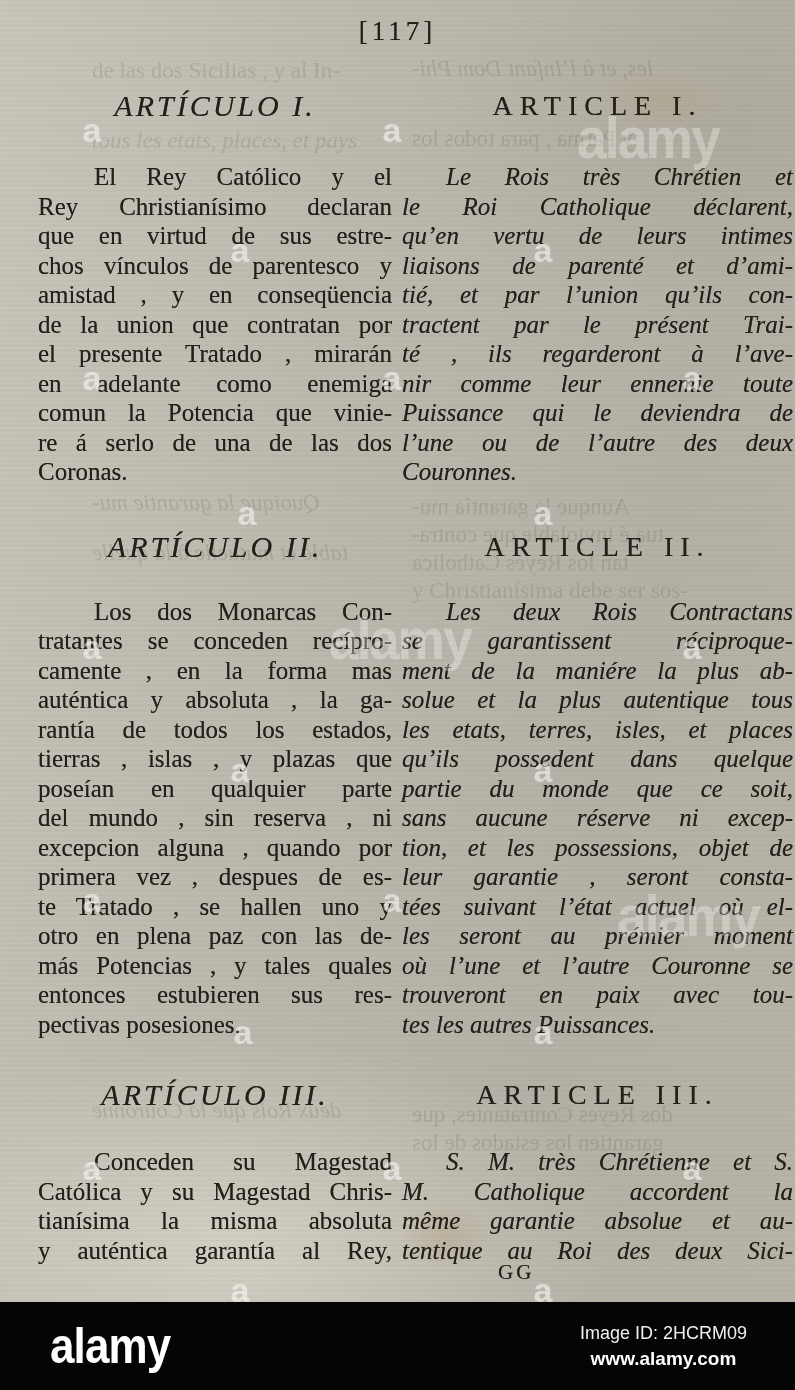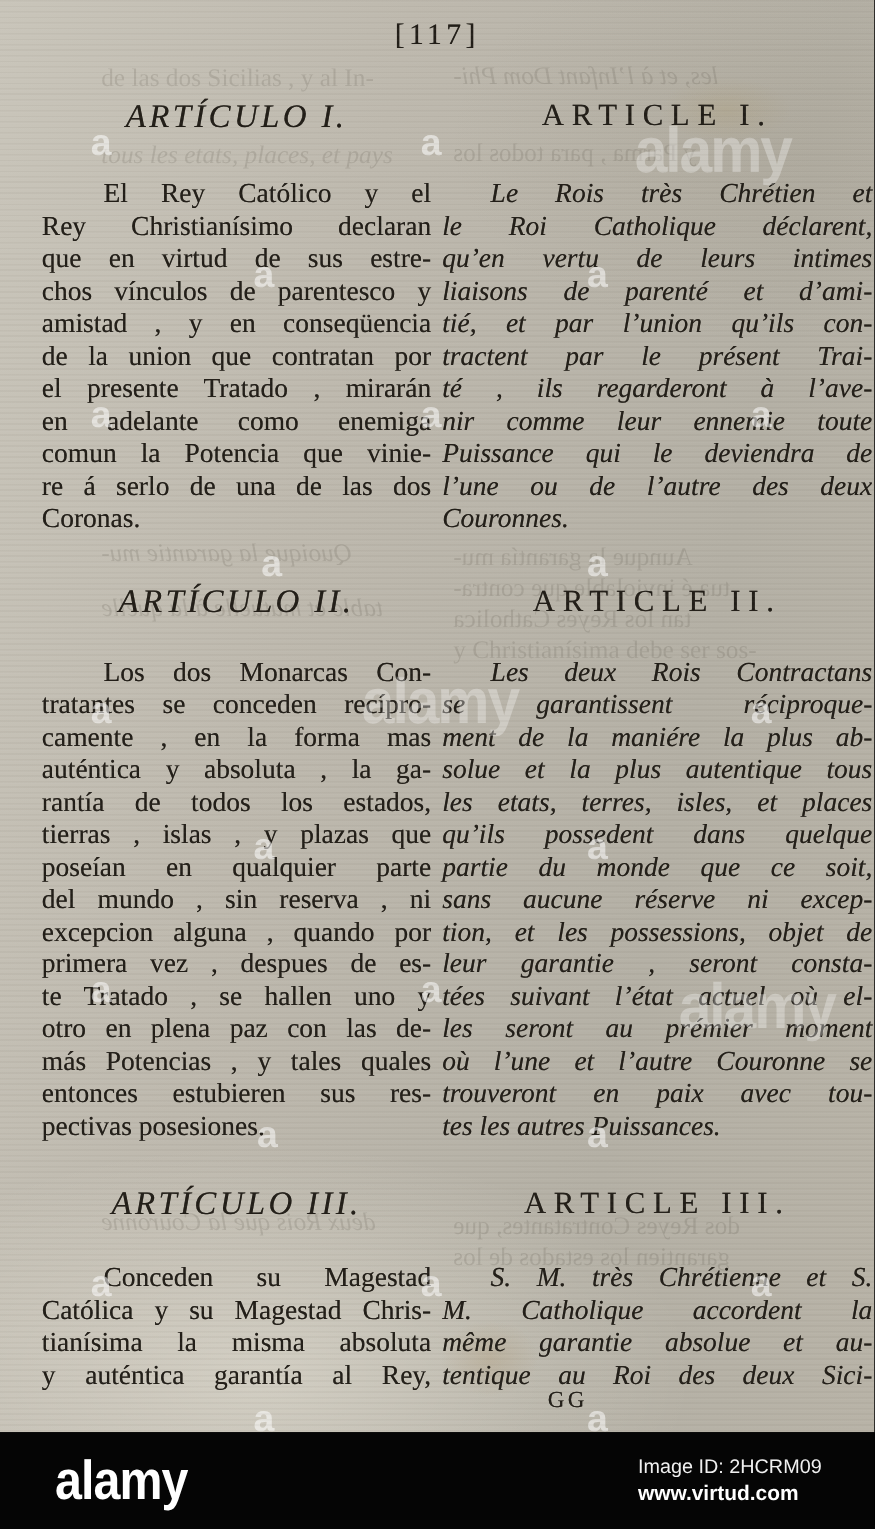--- a/index.html
+++ b/index.html
@@ -80,21 +80,21 @@
     position:absolute; left:0; bottom:0; width:795px; height:88px;
     background:#050505; color:#fff;
     font-family:"Liberation Sans","DejaVu Sans",sans-serif;
     display:flex; align-items:center; justify-content:space-between;
     padding:0 48px 0 50px;
   }
   .footer .logo {
     font-weight:bold; font-size:50px; letter-spacing:-1px;
     transform:scaleX(0.88); transform-origin:left center;
   }
-  .footer .meta { text-align:left; line-height:25px; }
+  .footer .meta { text-align:center; line-height:25px; }
   .footer .meta .id  { font-size:18px; color:#f0f0f0; }
   .footer .meta .url { font-size:19px; font-weight:bold; color:#fff; }
 </style>
 </head>
 <body>
 
 <div class="paper">
   <div class="stain s1"></div>
   <div class="stain s2"></div>
 
@@ -227,15 +227,15 @@
       <div class="wm logo" style="left: 648px; top: 137px;">alamy</div>
       <div class="wm logo" style="left: 400px; top: 638px;">alamy</div>
       <div class="wm logo" style="left: 688px; top: 915px;">alamy</div>
     </div>
 </div>
 
 <div class="footer">
   <div class="logo">alamy</div>
   <div class="meta">
     <div class="id">Image ID: 2HCRM09</div>
-    <div class="url">www.virtud.com</div>
+    <div class="url">www.alamy.com</div>
   </div>
 </div>
 
 </body></html>

